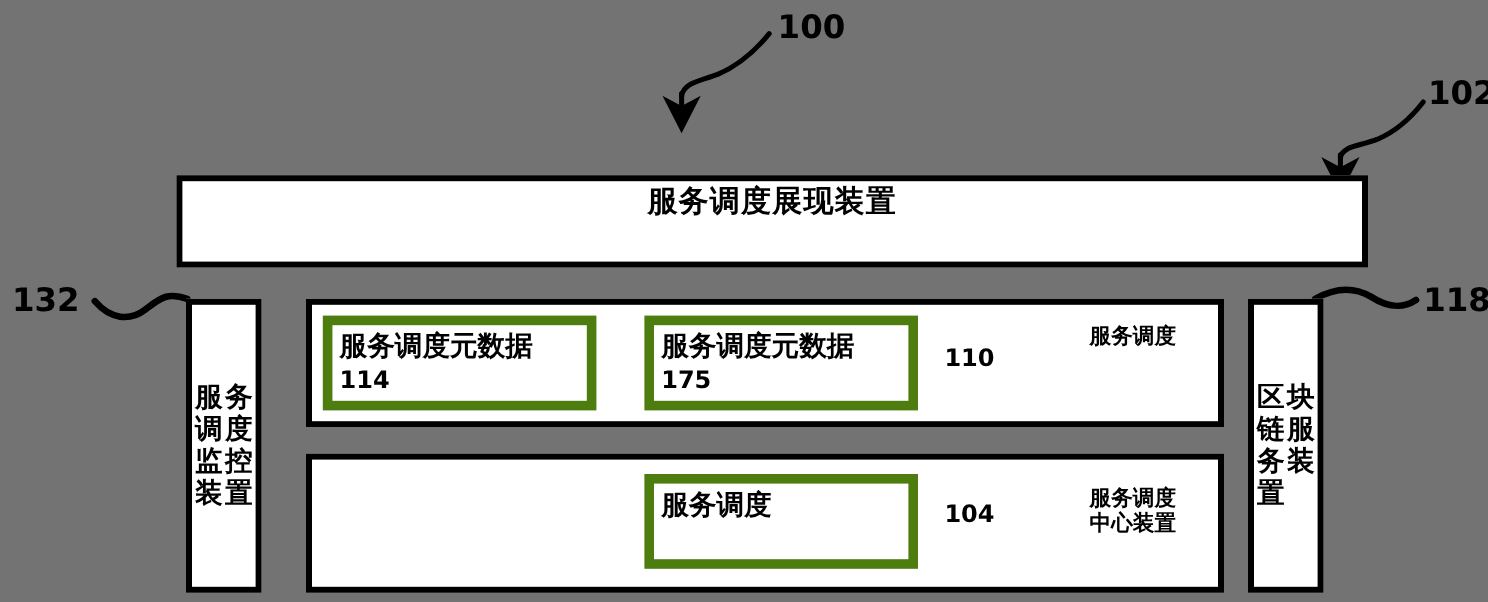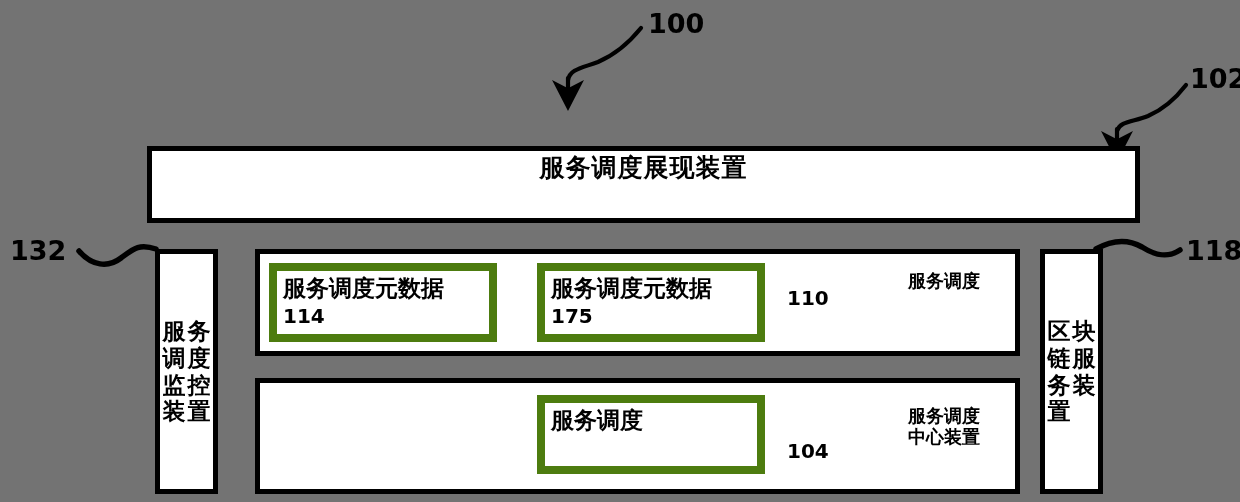--- a/index.html
+++ b/index.html
@@ -164,21 +164,21 @@
     </div>
   </div>
 
   <div class="abs box" style="left:255px; top:378px; width:765px; height:116px;">
 
 
     <div class="abs box-inner" style="left:277px; top:12px; width:228px; height:79px; padding:2px 0 0 6px;">
       <div class="cjk meta-label">服务调度</div>
     </div>
 
-    <div class="abs num-label" style="left:527px; top:56px;">104</div>
+    <div class="abs num-label" style="left:527px; top:33px;">104</div>
 
     <div class="abs cjk side-label" style="left:620px; top:22px; width:128px;">
       <div>服务调度</div>
       <div>中心装置</div>
     </div>
   </div>
 
   <div class="abs box" style="left:1040px; top:249px; width:63px; height:245px; display:flex; align-items:center; justify-content:center;">
     <div class="vcols">
       <div class="vcol">

